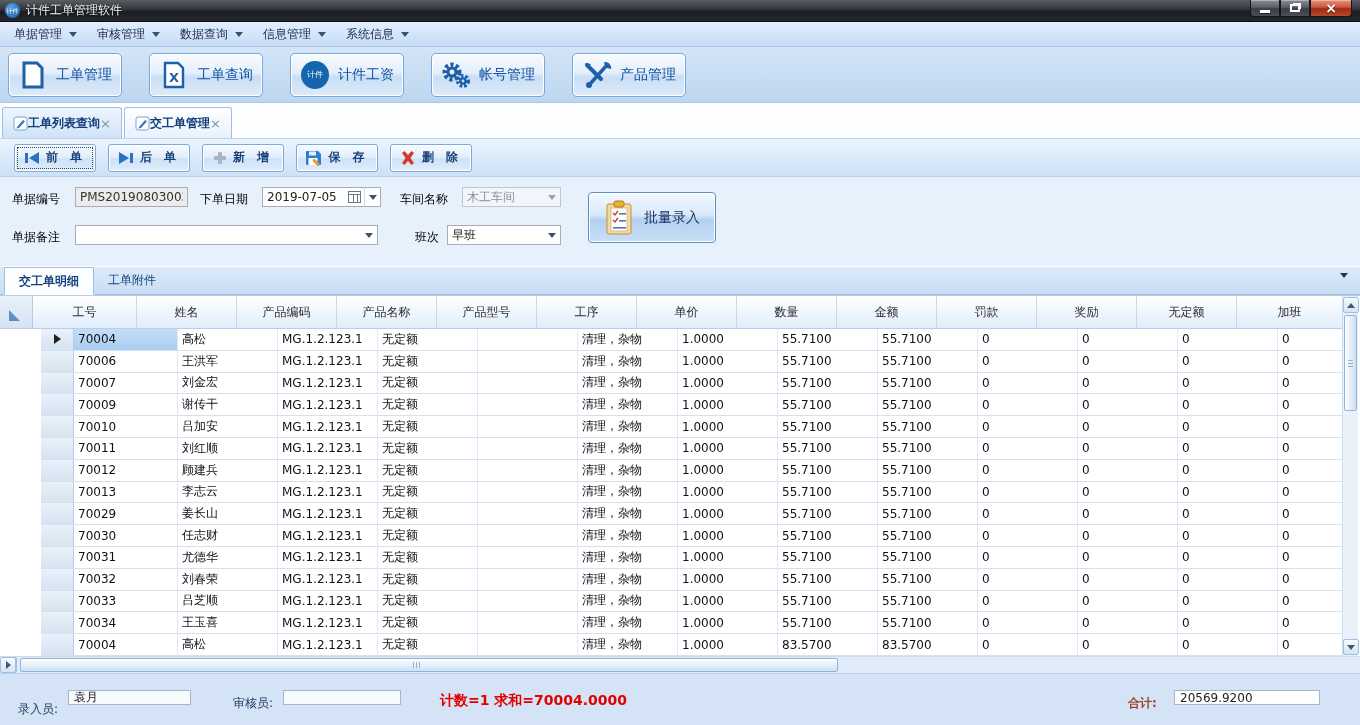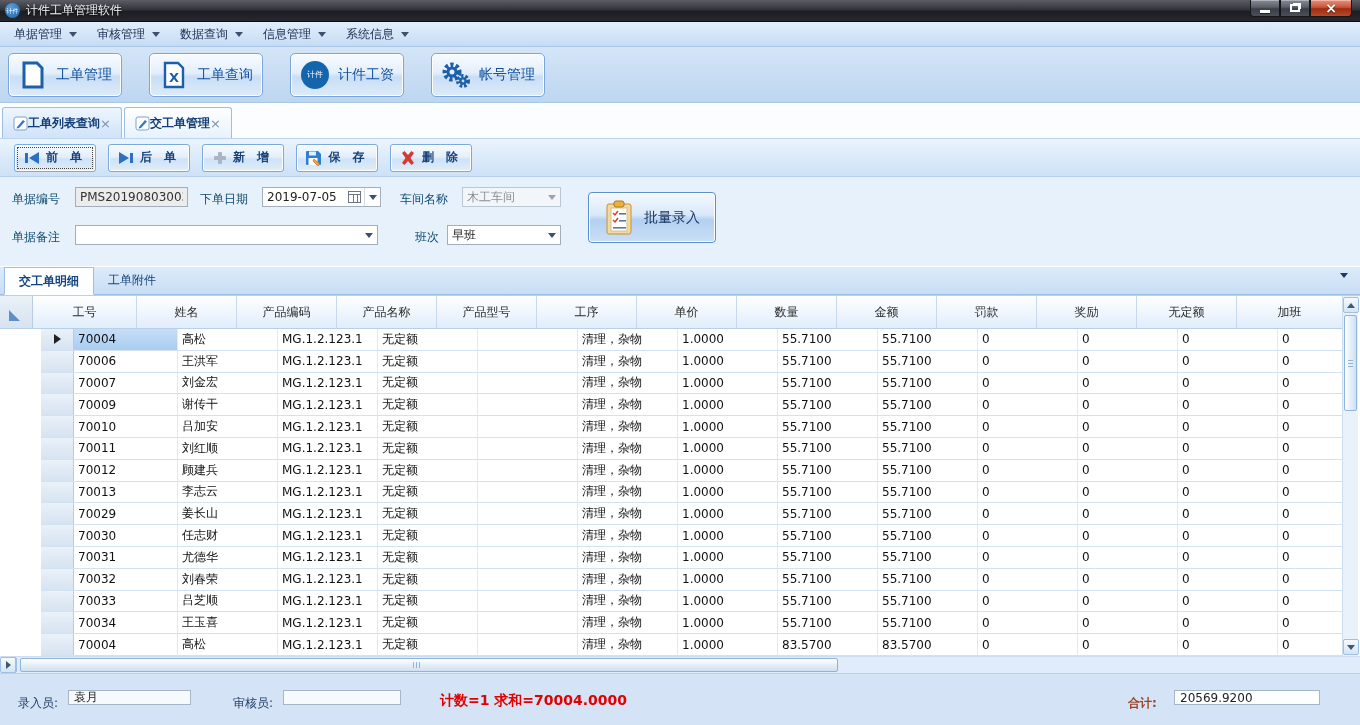--- a/index.html
+++ b/index.html
@@ -89,21 +89,21 @@
   .act-btn {
     width:82px; height:28px; border:1px solid #7aa9dc; border-radius:3px;
     background: linear-gradient(#f6fAff 0%, #e4effb 45%, #cfe2f7 55%, #e0edfb 100%);
     box-shadow: inset 0 0 0 1px #fff;
     display:flex; align-items:center; justify-content:center; gap:6px;
     color:#16407b; font-weight:bold; letter-spacing:4px; cursor:pointer; font-size:12px;
   }
   .act-btn.focused { outline:1px dotted #444; outline-offset:-4px; }
   
   .formpanel { position:absolute; left:0; top:177px; width:1360px; height:89px; background:#e7f1fc; }
-  .f-label { position:absolute; color:#0c4a6e; }
+  .f-label { position:absolute; color:#000000; }
   .f-input {
     position:absolute; height:20px; border:1px solid #a3aeba; background:#ececec;
     font-family:"DejaVu Sans", sans-serif; font-size:12px; padding:0 4px; color:#333;
   }
   .combo { position:absolute; height:20px; border:1px solid #a3aeba; background:#fff; display:flex; align-items:center; }
   .combo .val { flex:1; padding:0 4px; color:#222; overflow:hidden; white-space:nowrap; }
   .combo .arrow-zone { width:16px; height:100%; display:flex; align-items:center; justify-content:center; border-left:1px solid #d4dbe2; }
   .combo.disabled { background:#f2f6fa; border-color:#bac8d6; }
   .combo.disabled .val { color:#8a8f96; }
   .combo.disabled .caret-down { border-top-color:#9aa3ad; }
@@ -261,20 +261,32 @@
     <span class="tool-icon">
       <svg width="30" height="30" viewBox="0 0 30 30">
         <circle cx="11" cy="12" r="7" fill="none" stroke="#1d5fa8" stroke-width="5" stroke-dasharray="3 2.2"></circle>
           <circle cx="11" cy="12" r="4" fill="none" stroke="#1d5fa8" stroke-width="3"></circle>
         <circle cx="22" cy="21" r="5" fill="none" stroke="#1d5fa8" stroke-width="4" stroke-dasharray="2.4 1.8"></circle>
           <circle cx="22" cy="21" r="2.6" fill="none" stroke="#1d5fa8" stroke-width="2.4"></circle>
       </svg>
     </span>
     <span>帐号管理</span>
   </div>
+  <div class="tool-btn">
+    <span class="tool-icon">
+      <svg width="30" height="30" viewBox="0 0 30 30">
+        <path d="M5 5 l14 14" stroke="#1d5fa8" stroke-width="4" stroke-linecap="round"></path>
+        <path d="M3 3 l6 1 -3 3 z" fill="#1d5fa8"></path>
+        <path d="M25 5 L8 24" stroke="#1d5fa8" stroke-width="3.4" stroke-linecap="round"></path>
+        <path d="M22 2 a6 6 0 0 1 7 7 l-4 -1 -2 -2 z" fill="#1d5fa8"></path>
+        <circle cx="7" cy="25" r="3" fill="#1d5fa8"></circle>
+      </svg>
+    </span>
+    <span>产品管理</span>
+  </div>
 </div>
 
 <div class="tabstrip">
   <div class="doc-tab">
     <svg width="15" height="15" viewBox="0 0 15 15">
         <rect x="1" y="1" width="13" height="13" rx="2" fill="#fff" stroke="#7aa3d4"></rect>
         <path d="M4 11 L10 4 l2 1.5 L6 12 l-2.4 .6 z" fill="#3a79c0"></path>
       </svg>
     <span>工单列表查询</span>
     <span class="tab-close"></span>
@@ -665,20 +677,20 @@
         <span class="caret-left-s"></span>
       </div>
     <div class="hthumb"></div>
     <div class="sbtn right">
         <span class="caret-right-s"></span>
       </div>
   </div>
 </div>
 
 <div class="statusbar">
-  <span class="sb-label" style="left:18px;">录入员:</span>
+  <span class="sb-label" style="left:18px;margin-top:6px;">录入员:</span>
   <input class="sb-input" style="left: 68px; width: 123px;" value="袁月">
   <span class="sb-label" style="left:233px;">审核员:</span>
   <input class="sb-input" style="left: 283px; width: 118px;" value="">
   <span class="sb-summary">计数=1  求和=70004.0000</span>
   <span class="sb-total-label">合计:</span>
   <input class="sb-input sb-total" readonly="" value="20569.9200" style="">
 </div>
 
 </body></html>

